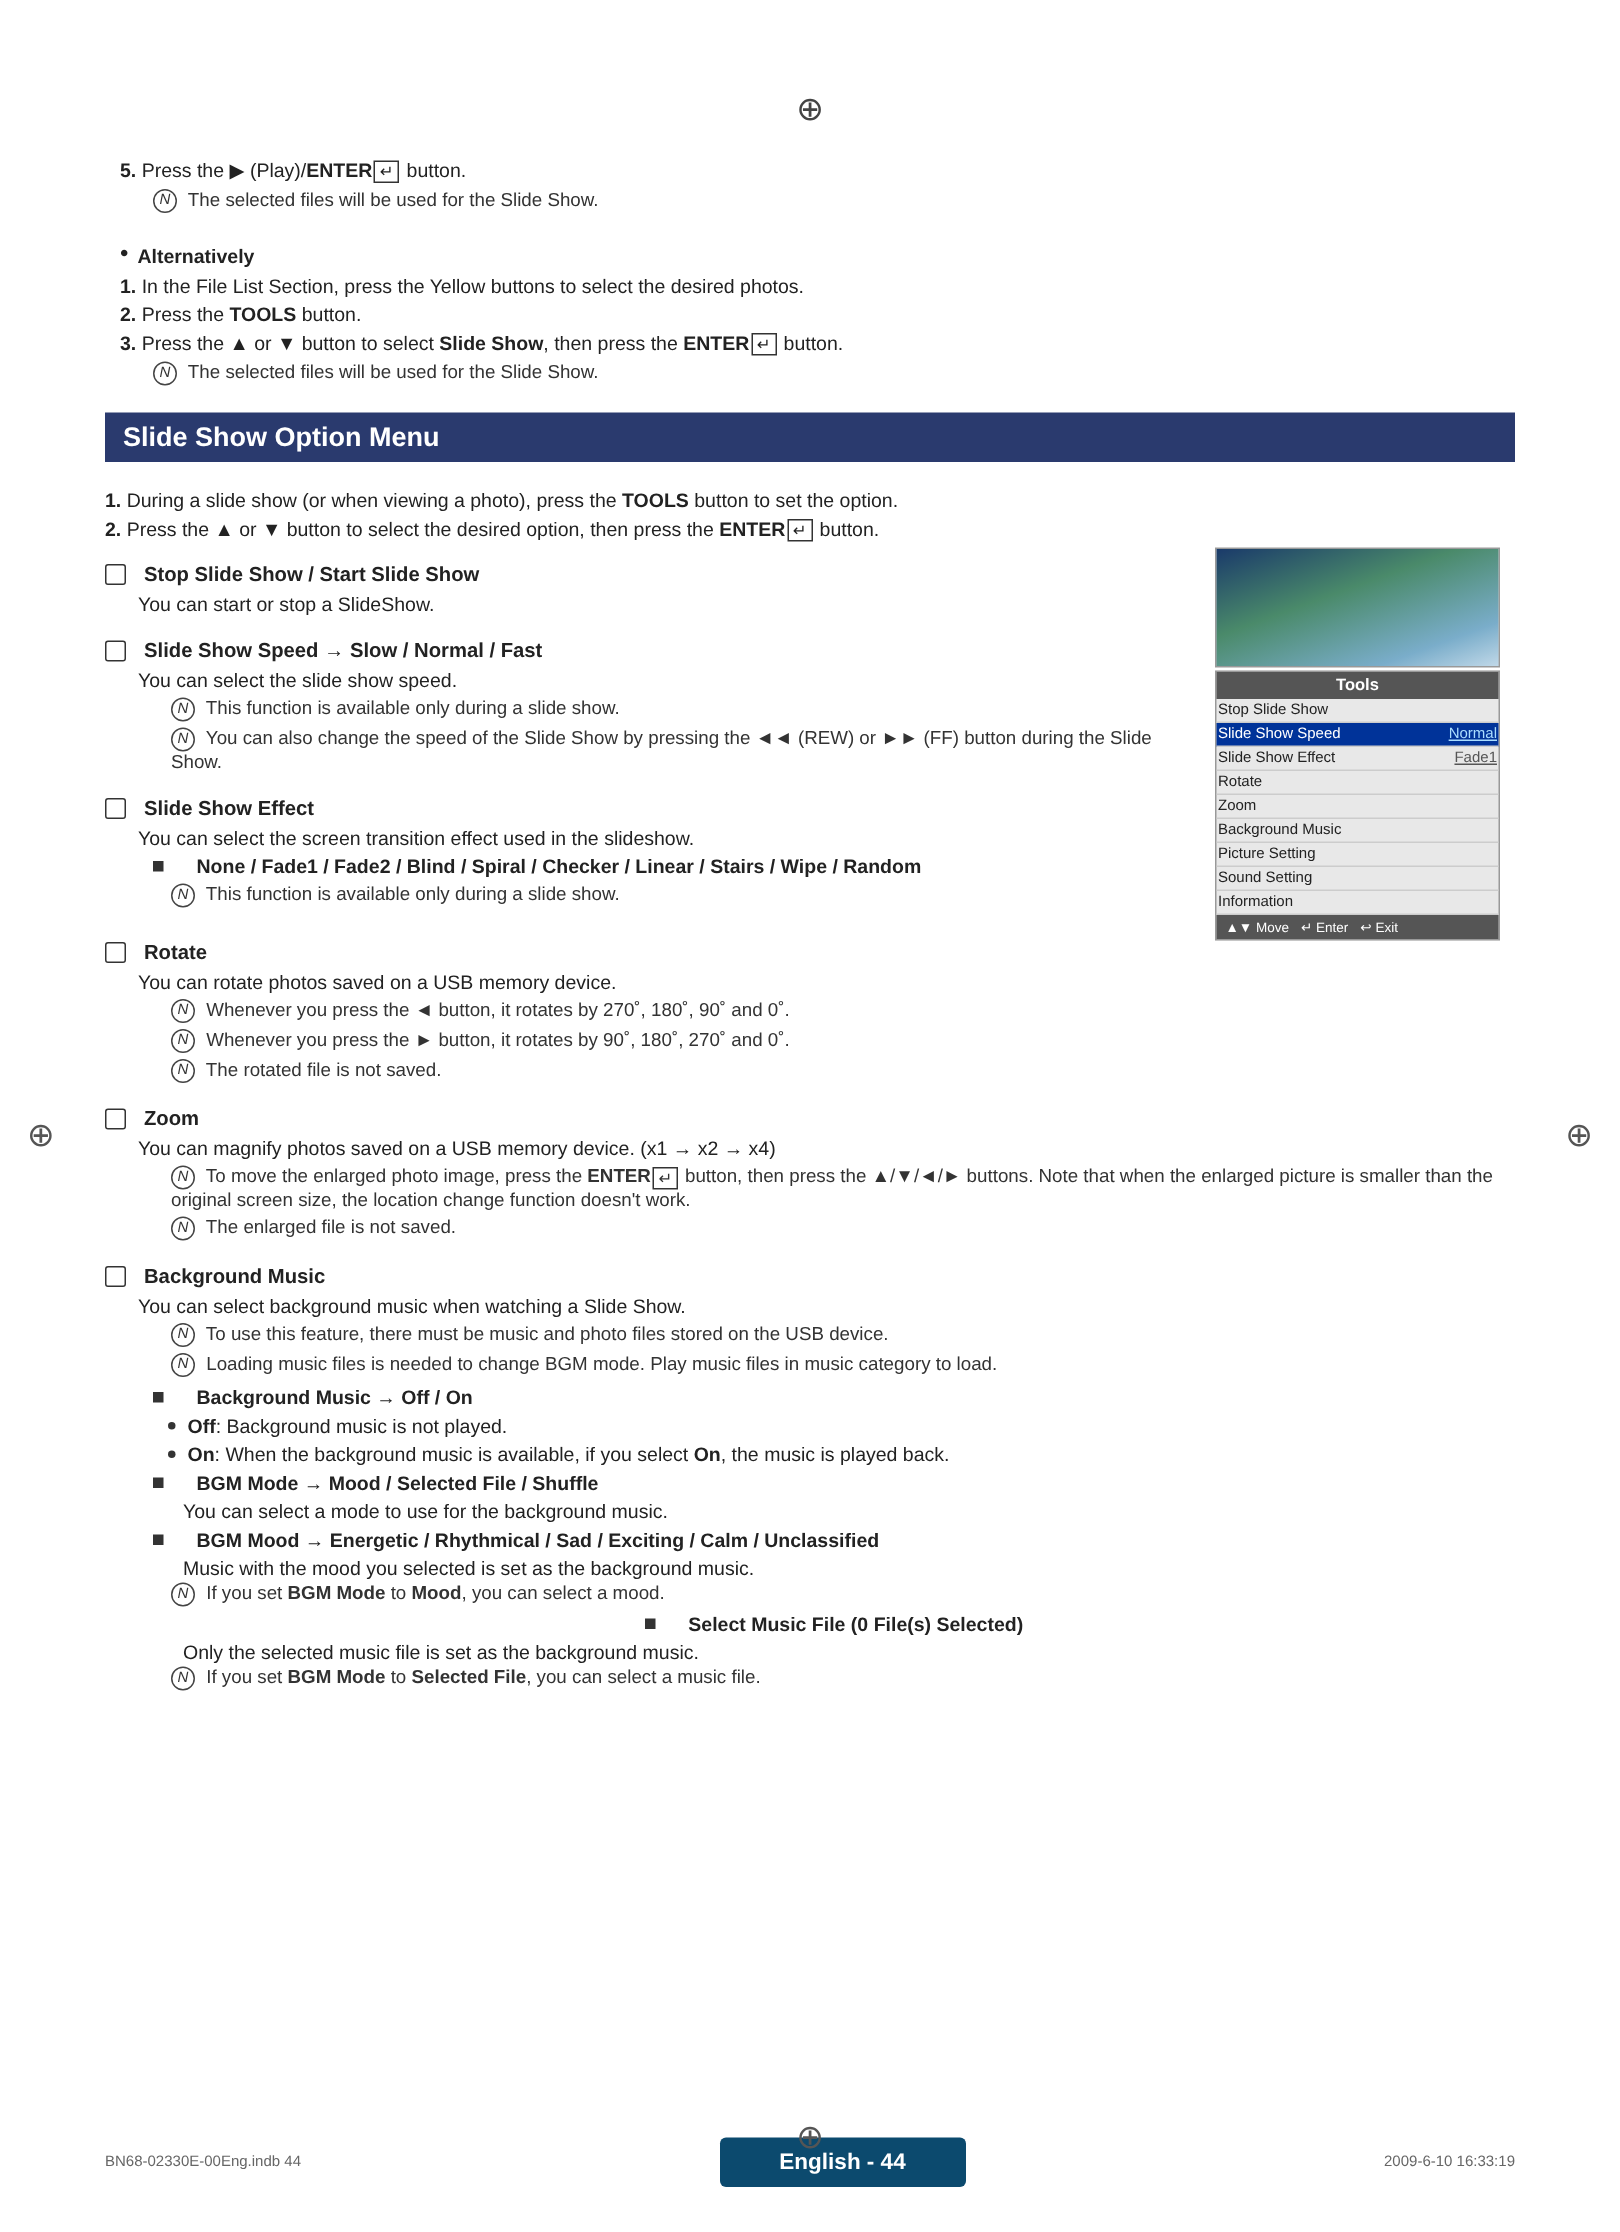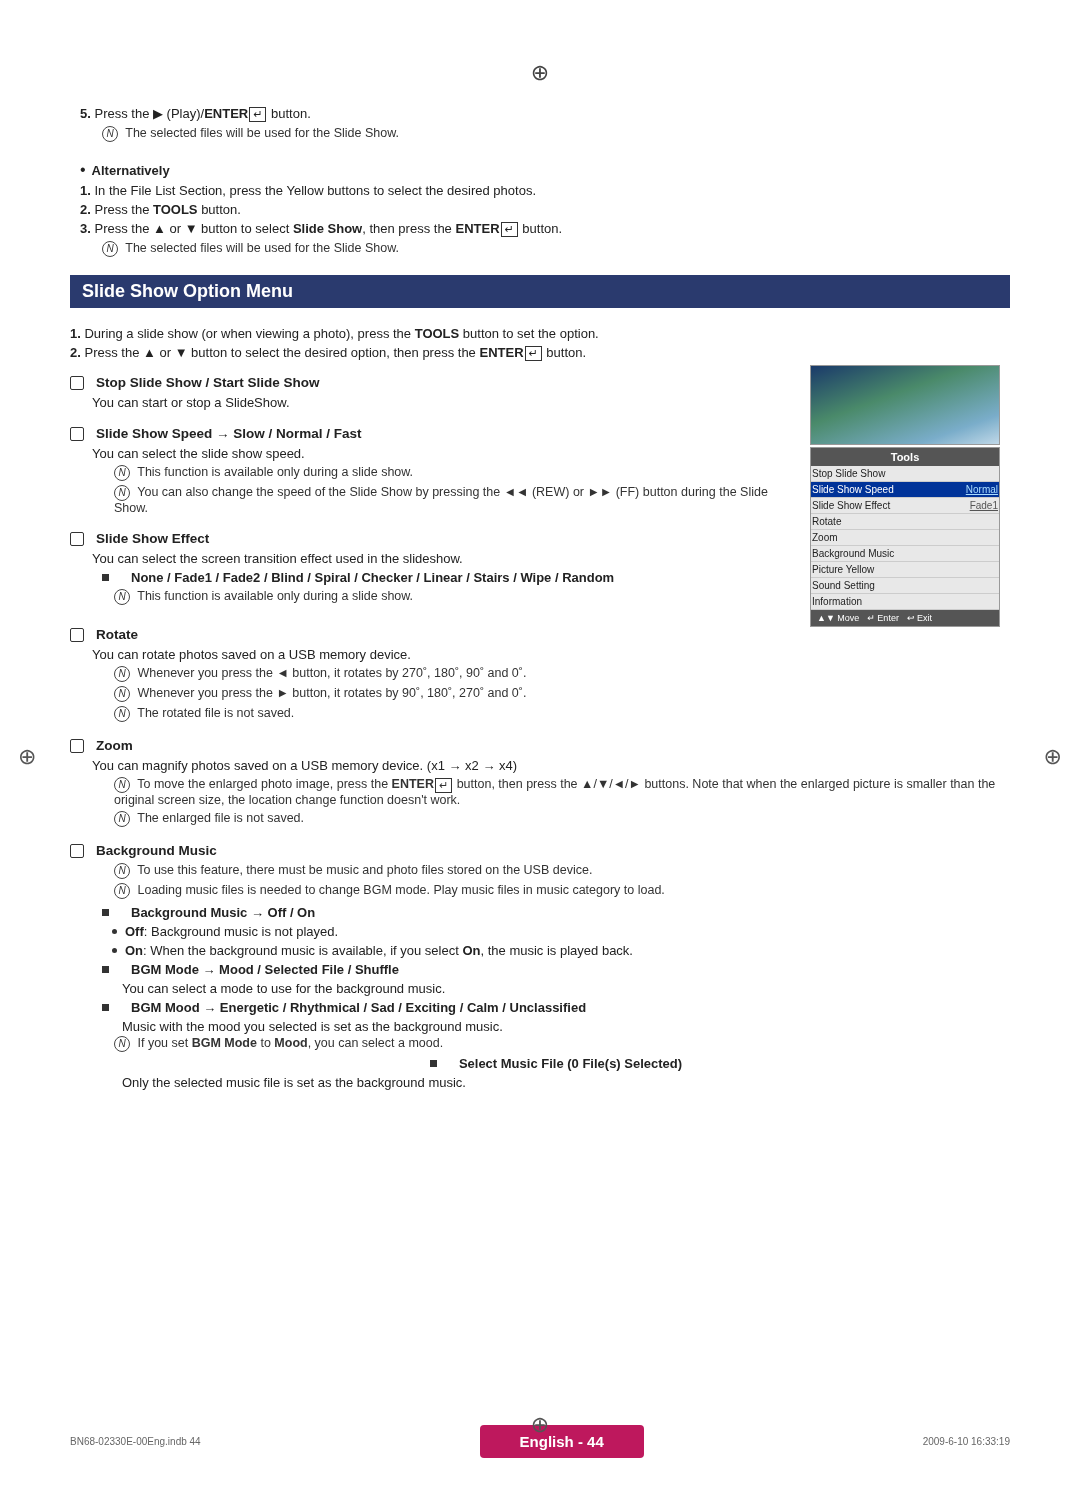--- a/index.html
+++ b/index.html
@@ -194,21 +194,21 @@
       justify-content: space-between;
       align-items: center;
       padding: 0 70px;
       text-align: right;
     }
     .footer-left {
       font-size: 10px;
       color: #666;
     }
     .footer-center {
-      background: #be185d;
+      background: #0c4a6e;
       color: #fff;
       font-size: 15px;
       font-weight: bold;
       padding: 8px 40px;
       border-radius: 4px;
     }
     .footer-right {
       font-size: 10px;
       color: #666;
     }
@@ -316,21 +316,21 @@
       </div>
       <div class="tools-menu-item">
         <span class="item-label">Zoom</span>
         <span class="item-value"></span>
       </div>
       <div class="tools-menu-item">
         <span class="item-label">Background Music</span>
         <span class="item-value"></span>
       </div>
       <div class="tools-menu-item">
-        <span class="item-label">Picture Yellow</span>
+        <span class="item-label">Picture Setting</span>
         <span class="item-value"></span>
       </div>
       <div class="tools-menu-item">
         <span class="item-label">Sound Setting</span>
         <span class="item-value"></span>
       </div>
       <div class="tools-menu-item">
         <span class="item-label">Information</span>
         <span class="item-value"></span>
       </div>
@@ -429,20 +429,21 @@
       </div>
     </div>
   </div>
 
   <div class="subsection">
     <div class="subsection-title">
       <span class="checkbox-icon"></span>
       <strong>Background Music</strong>
     </div>
     <div class="subsection-body">
+      <p>You can select background music when watching a Slide Show.</p>
       <div class="note-line">
         <span class="note-icon">N</span>
         To use this feature, there must be music and photo files stored on the USB device.
       </div>
       <div class="note-line">
         <span class="note-icon">N</span>
         Loading music files is needed to change BGM mode. Play music files in music category to load.
       </div>
 
       <div style="margin-top:6px;">
@@ -479,20 +480,24 @@
           <span class="note-icon">N</span>
           If you set <strong>BGM Mode</strong> to <strong>Mood</strong>, you can select a mood.
         </div>
 
         <div class="bullet-line" style="margin-top:4px;justify-content:center;">
           <span class="bullet-square"></span>
           <span class="bullet-text"><strong>Select Music File (0 File(s) Selected)</strong></span>
         </div>
         <div style="margin-left:30px;margin-bottom:2px;">
           Only the selected music file is set as the background music.
+        </div>
+        <div class="note-line">
+          <span class="note-icon">N</span>
+          If you set <strong>BGM Mode</strong> to <strong>Selected File</strong>, you can select a music file.
         </div>
       </div>
     </div>
   </div>
 
   <div class="page-footer">
     <div class="footer-left">BN68-02330E-00Eng.indb  44</div>
     <div class="footer-center">English - 44</div>
     <div class="footer-right">2009-6-10   16:33:19</div>
   </div>

